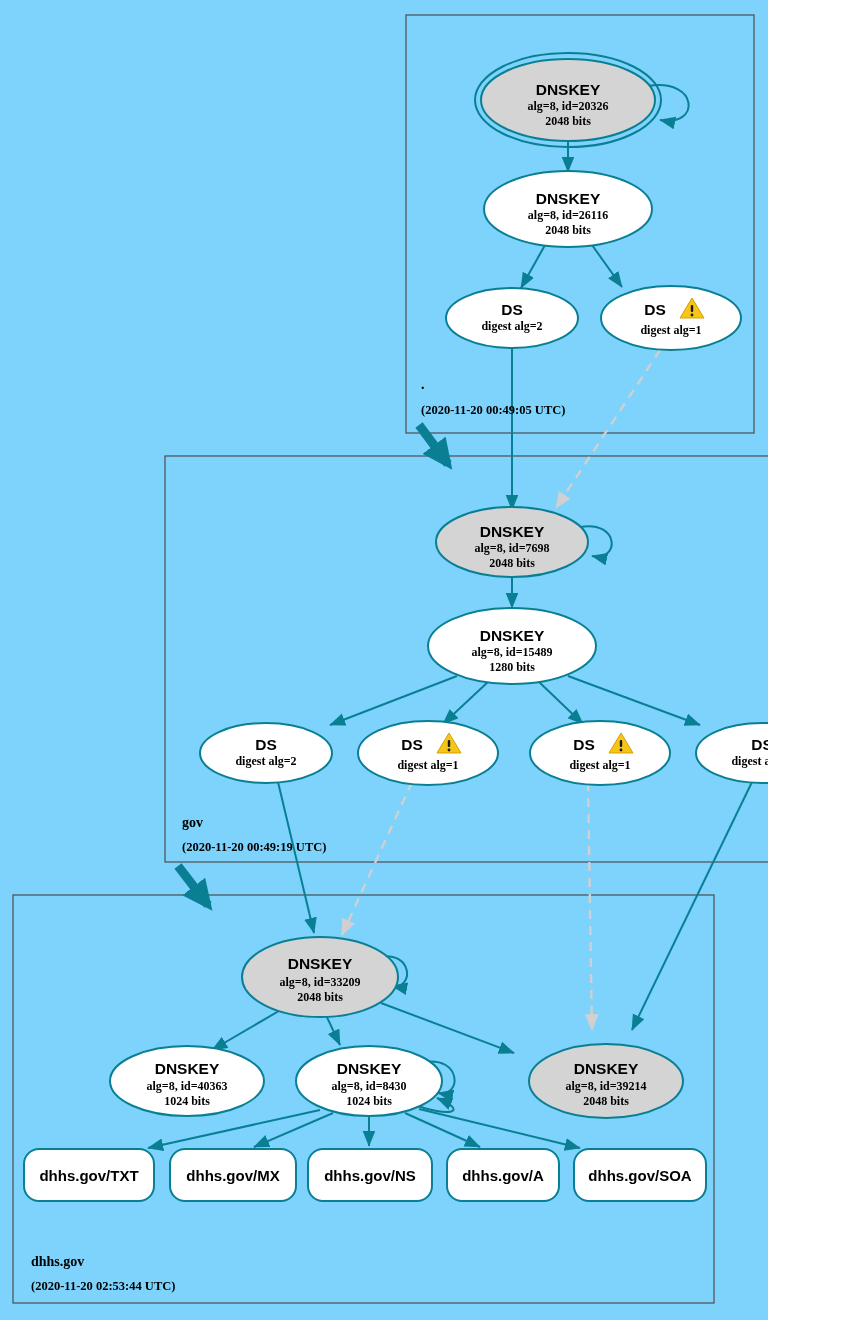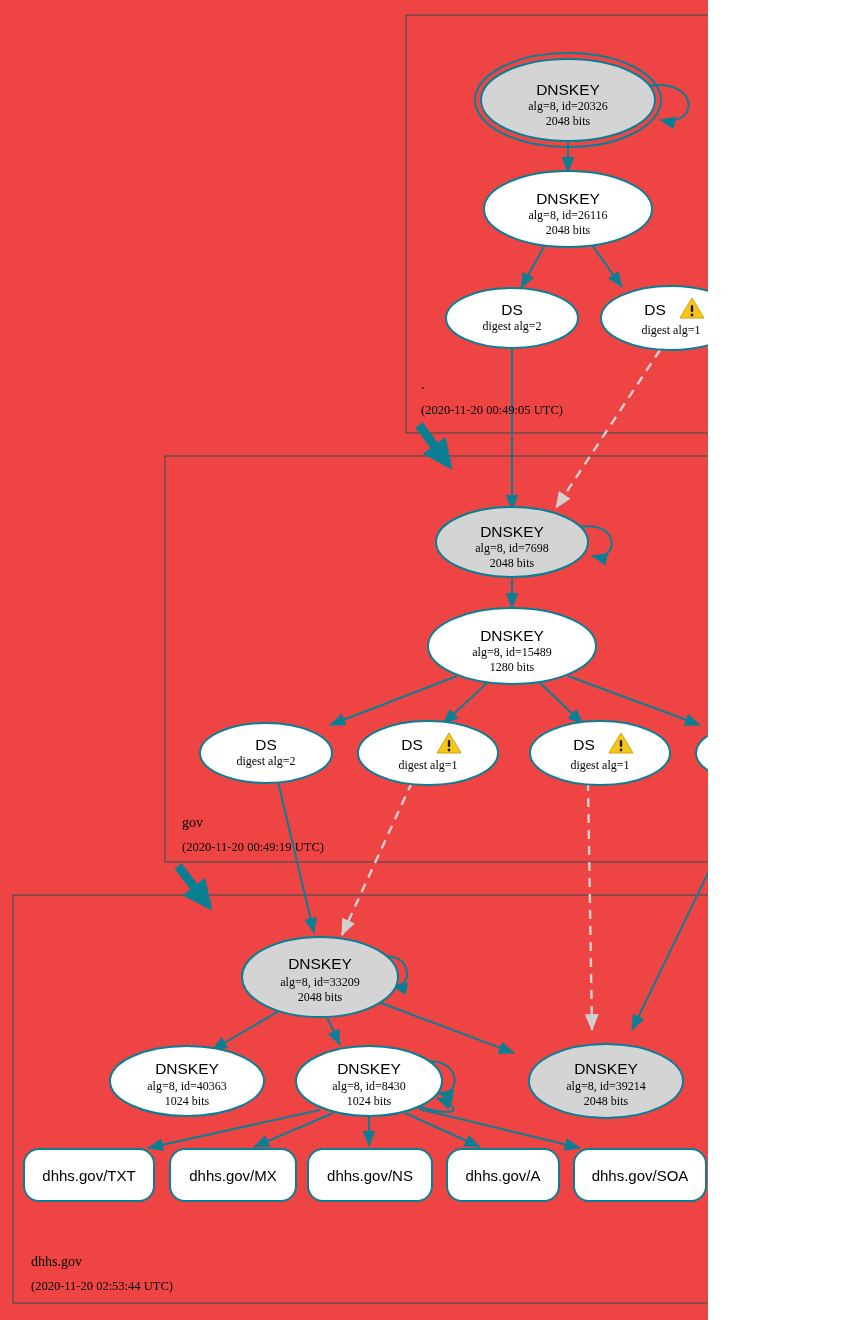--- a/index.html
+++ b/index.html
@@ -2,24 +2,25 @@
 <html><head>
 <meta charset="utf-8">
 <style>
   html, body {
     margin: 0;
     padding: 0;
     background: #ffffff;
   }
   #stage {
     position: relative;
-    width: 708px;
+    width: 768px;
     height: 1320px;
-    background: #ef4444;
+    background: #7dd3fc;
     overflow: hidden;
+    font-weight: bold;
   }
   svg#graph {
     display: block;
     width: 848px;
     height: 1320px;
   }
   .zone-box {
     fill: none;
     stroke: #4d4d4d;
     stroke-width: 1.2;

